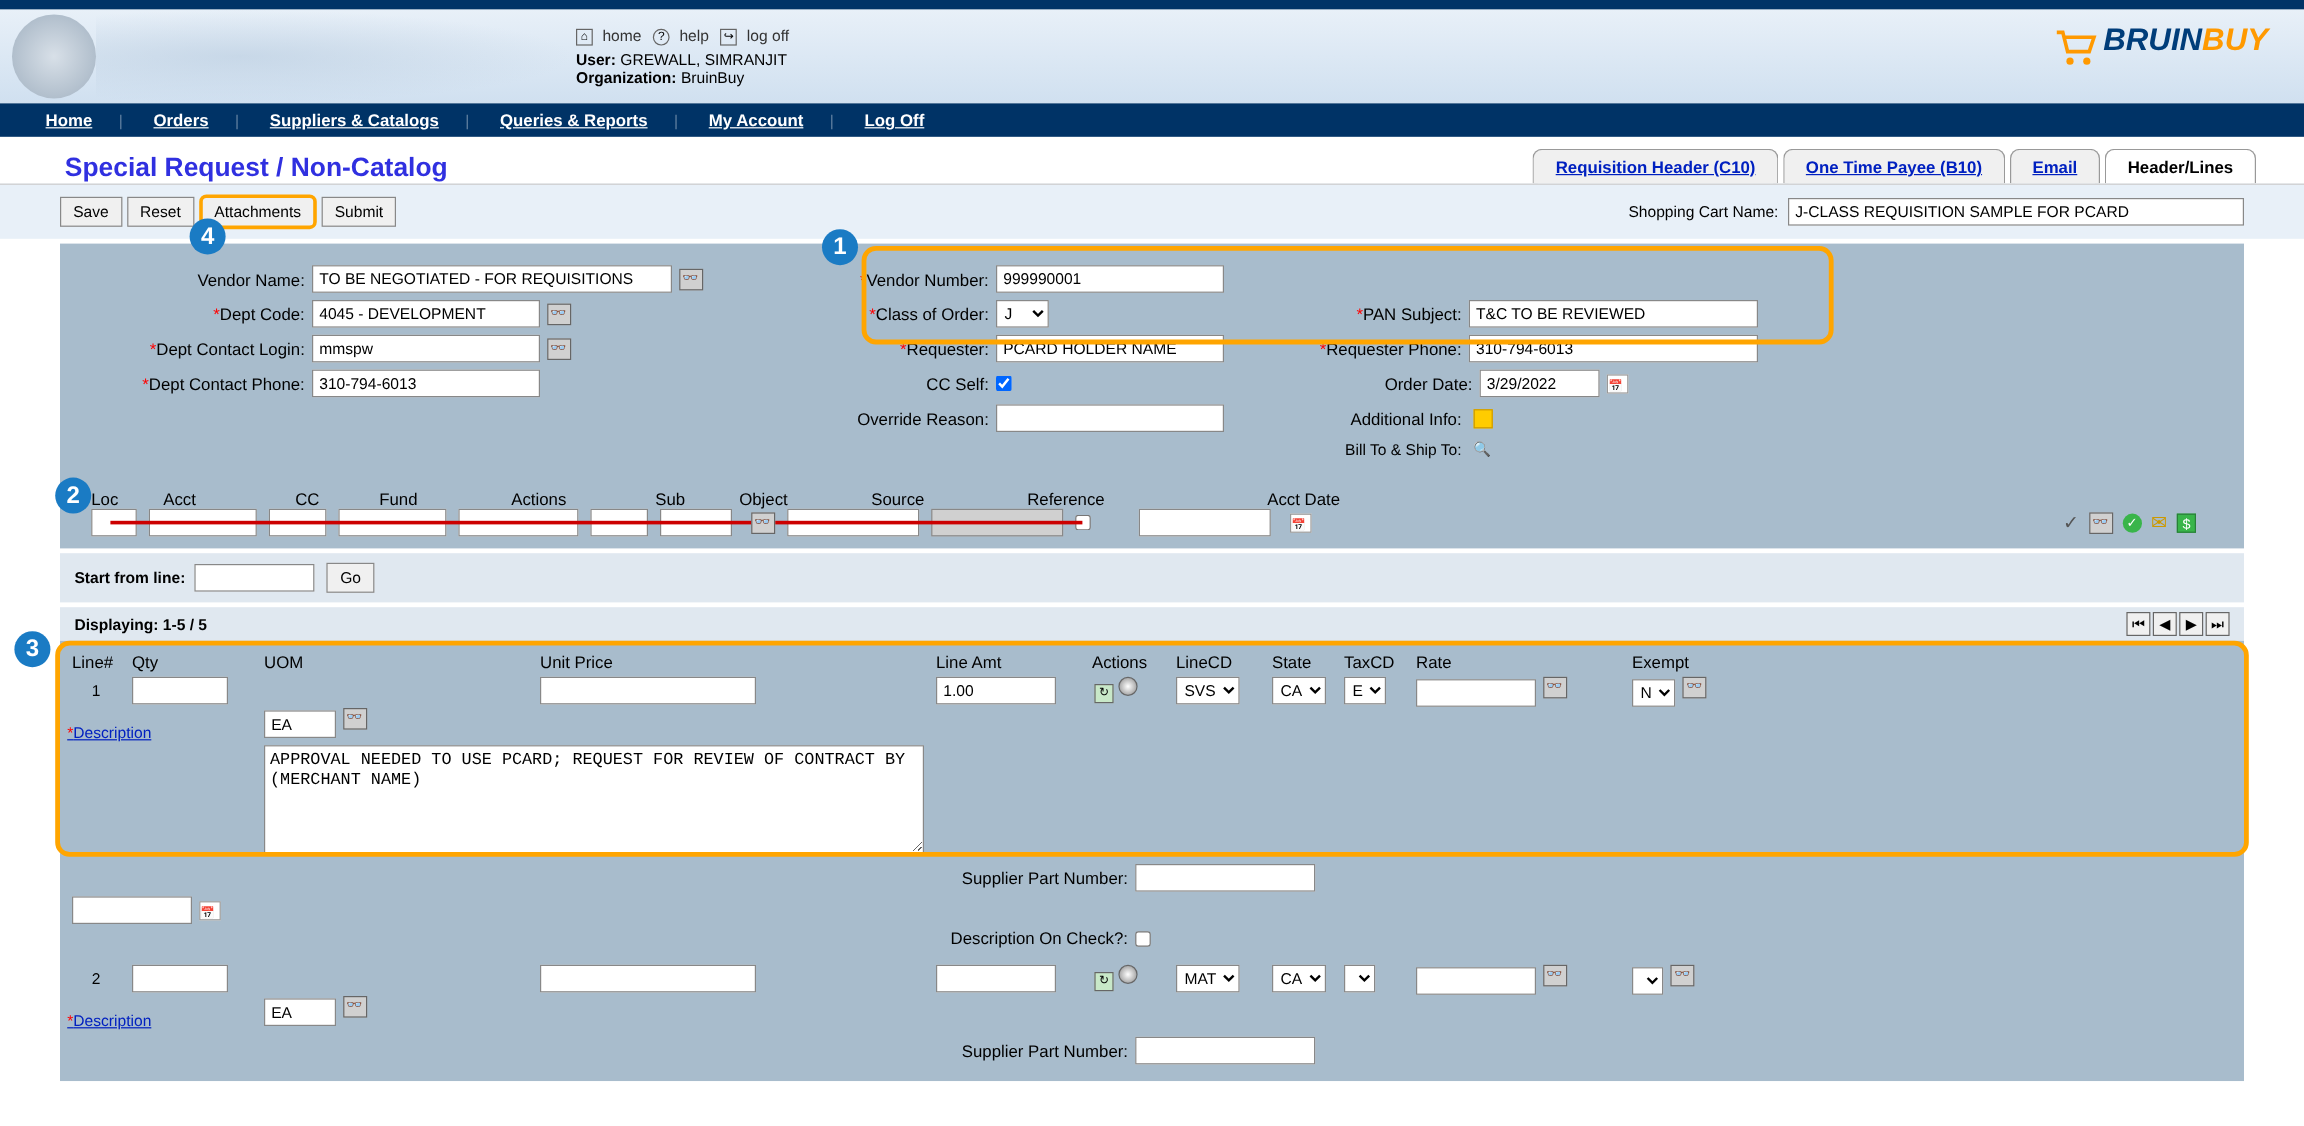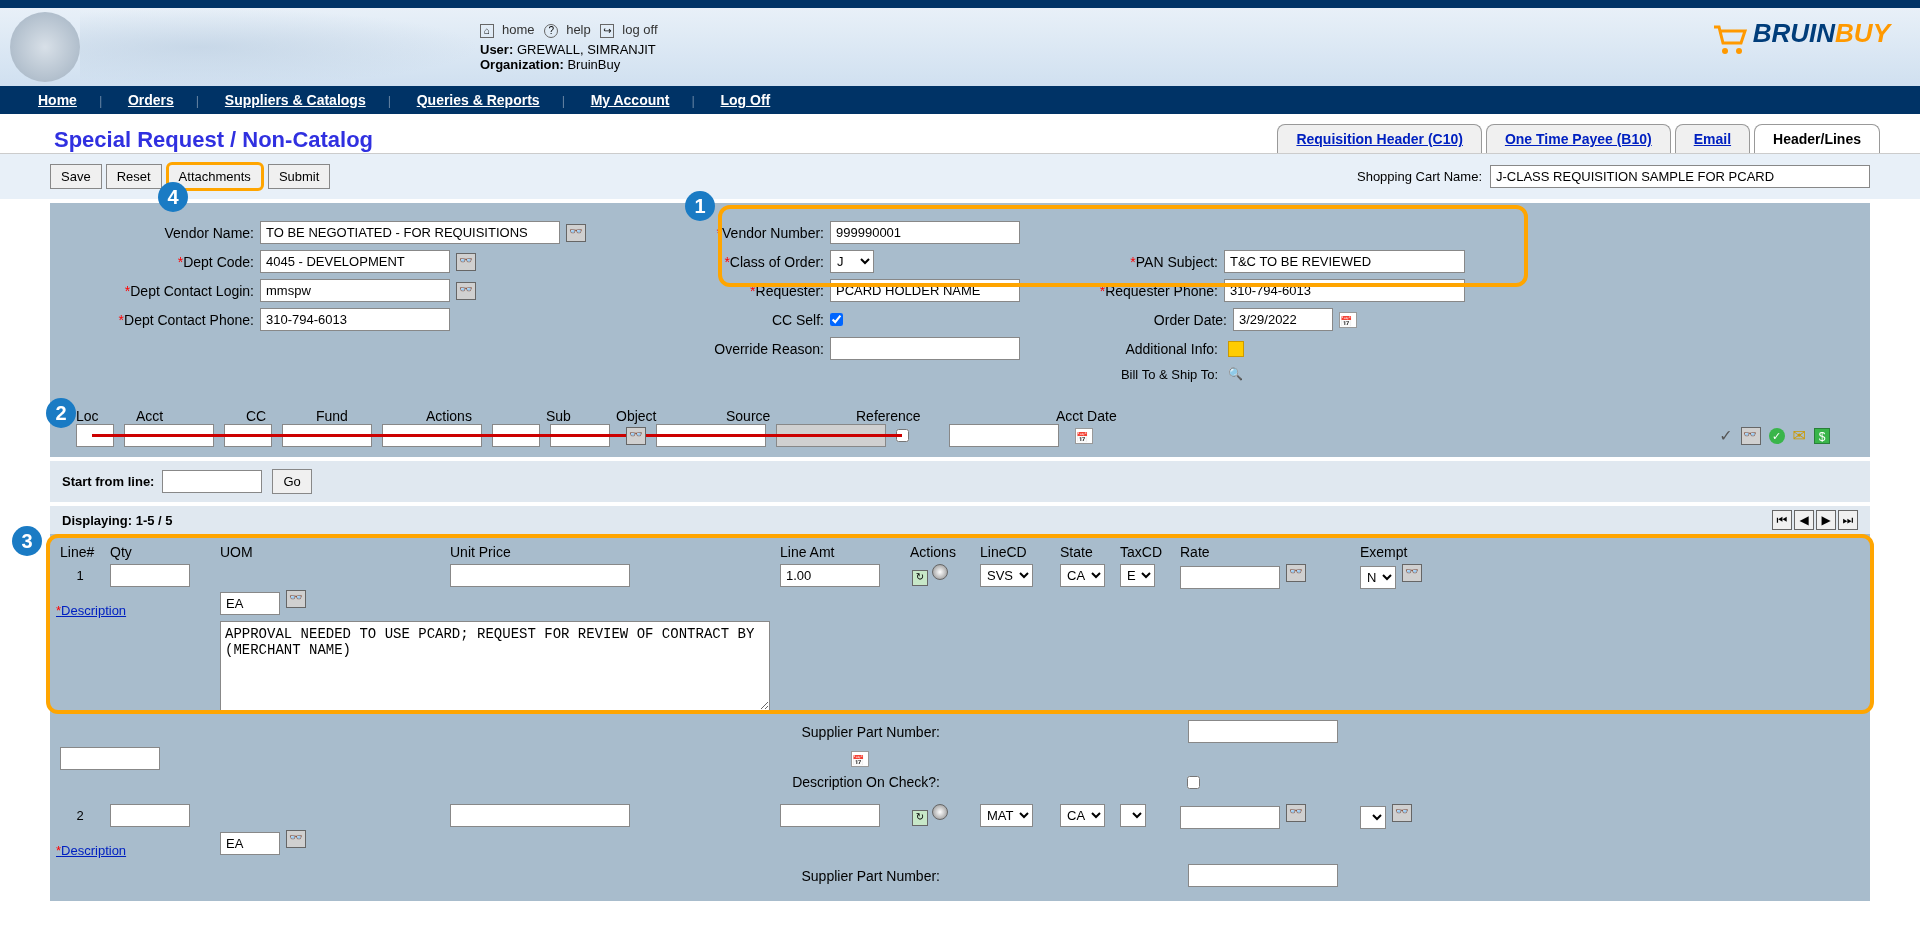--- a/index.html
+++ b/index.html
@@ -64,21 +64,21 @@
 .nav-btns { display: flex; gap: 2px; }
 .nav-btn { width: 20px; height: 20px; border: 1px solid #666; background: #f0f0f0; text-align: center; cursor: pointer; font-size: 12px; line-height: 18px; }
 .lines-area { margin: 0 50px; background: #a8bccc; padding: 10px; position: relative; }
 .line-headers { display: flex; font-size: 14px; margin-bottom: 4px; }
 .line-row { display: flex; align-items: flex-start; margin-bottom: 6px; }
 .line-num { width: 40px; text-align: center; padding-top: 4px; }
 .desc-link { color: #0020c0; text-decoration: underline; font-size: 13px; }
 .desc-link::before { content: "*"; color: red; }
 .desc-textarea { width: 550px; height: 90px; border: 1px solid #888; padding: 4px; font-family: 'Courier New', monospace; font-size: 14px; resize: both; }
 .highlight-box3 { position: absolute; border: 4px solid #ffa500; border-radius: 12px; top: 0px; left: -4px; right: -4px; height: 180px; pointer-events: none; }
-.line-sub-row { display: flex; align-items: center; margin-bottom: 4px; justify-content: space-between; margin-right: 30px; }
+.line-sub-row { display: flex; align-items: center; margin-bottom: 4px; justify-content: flex-start; margin-right: 30px; }
 .line-sub-label { text-align: right; margin-right: 6px; font-size: 14px; }
 .ref-ico { width: 16px; height: 16px; border: 1px solid #666; display: inline-block; font-size: 10px; text-align: center; cursor: pointer; margin: 0 2px; }
 select { border: 1px solid #888; padding: 2px; font-size: 13px; background: #fff; }
 </style>
 </head>
 <body>
 
 <div class="top-banner"></div>
 
 <div class="header-row">

